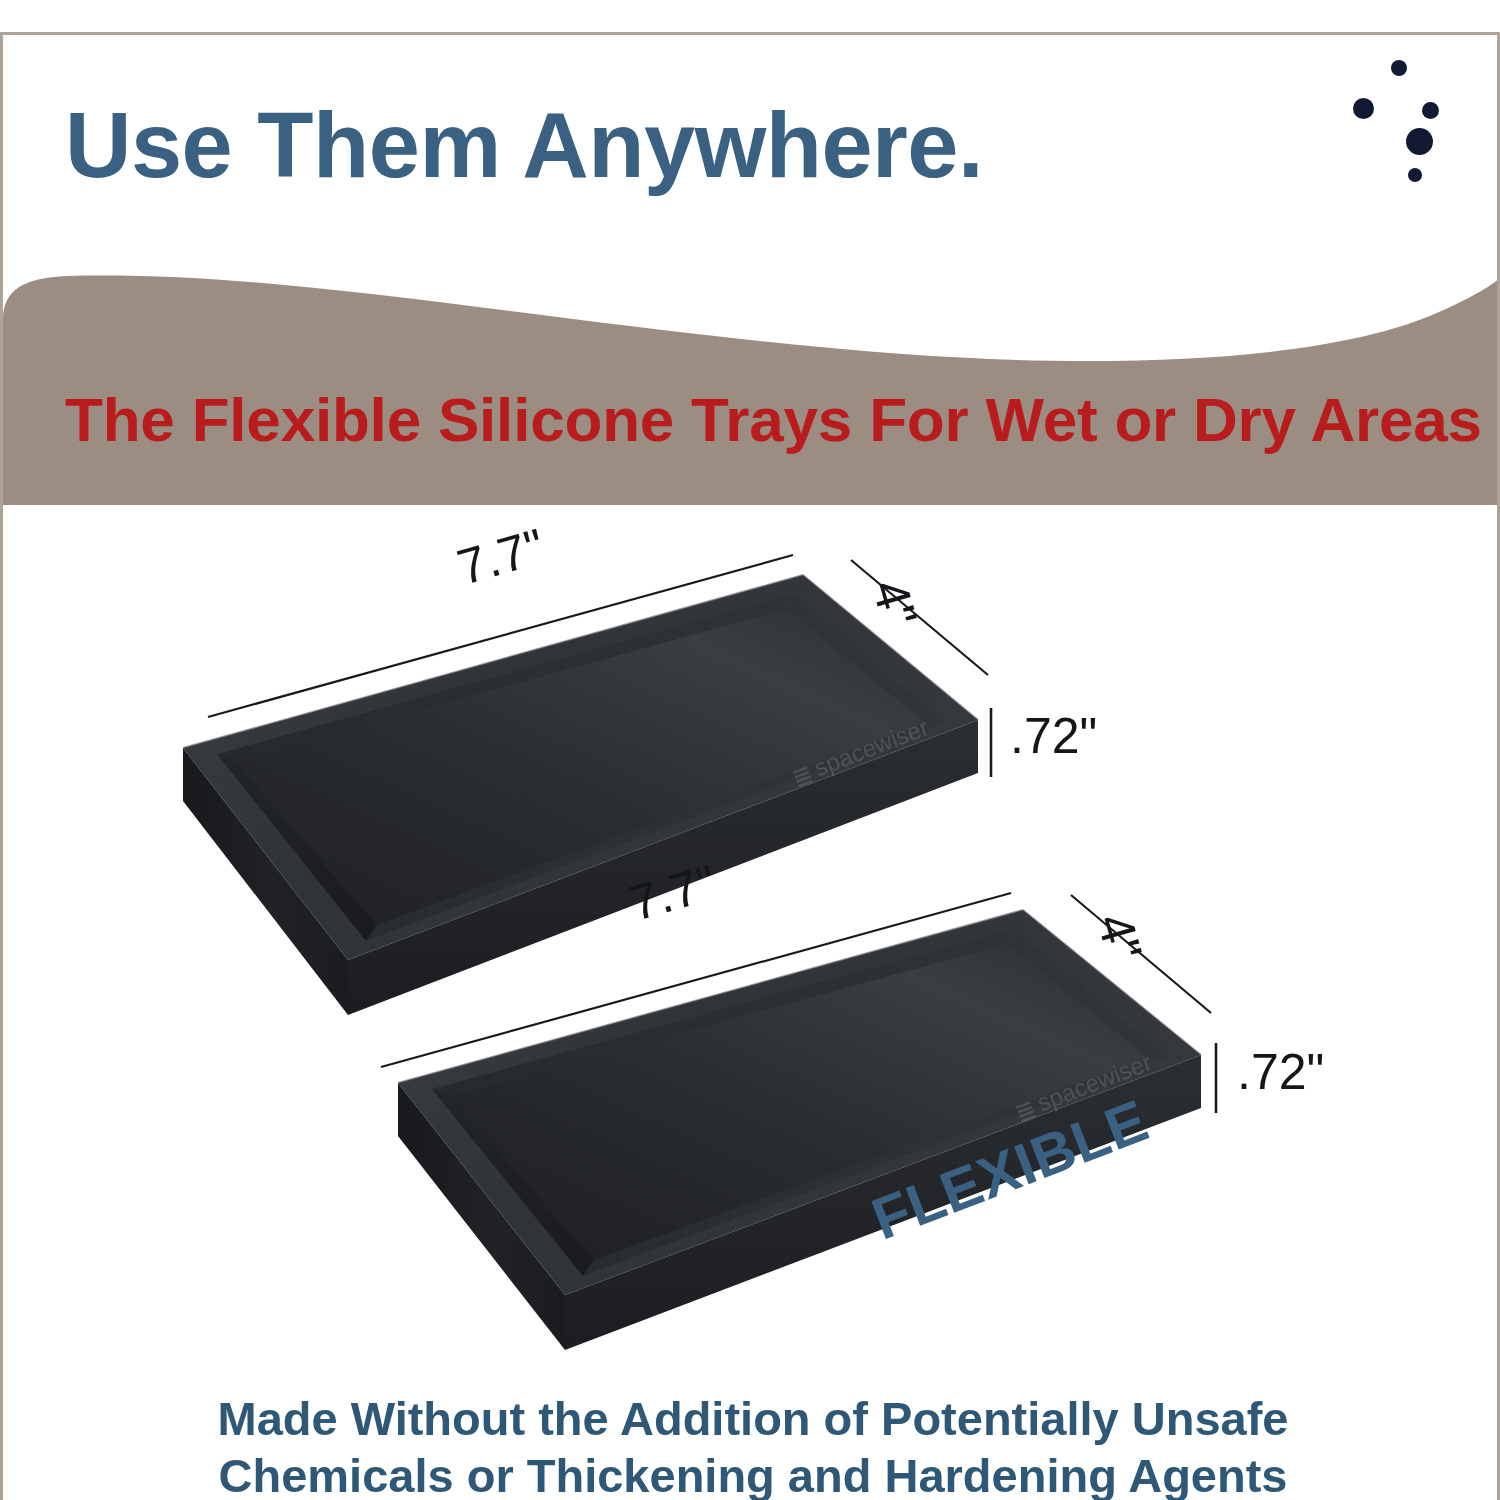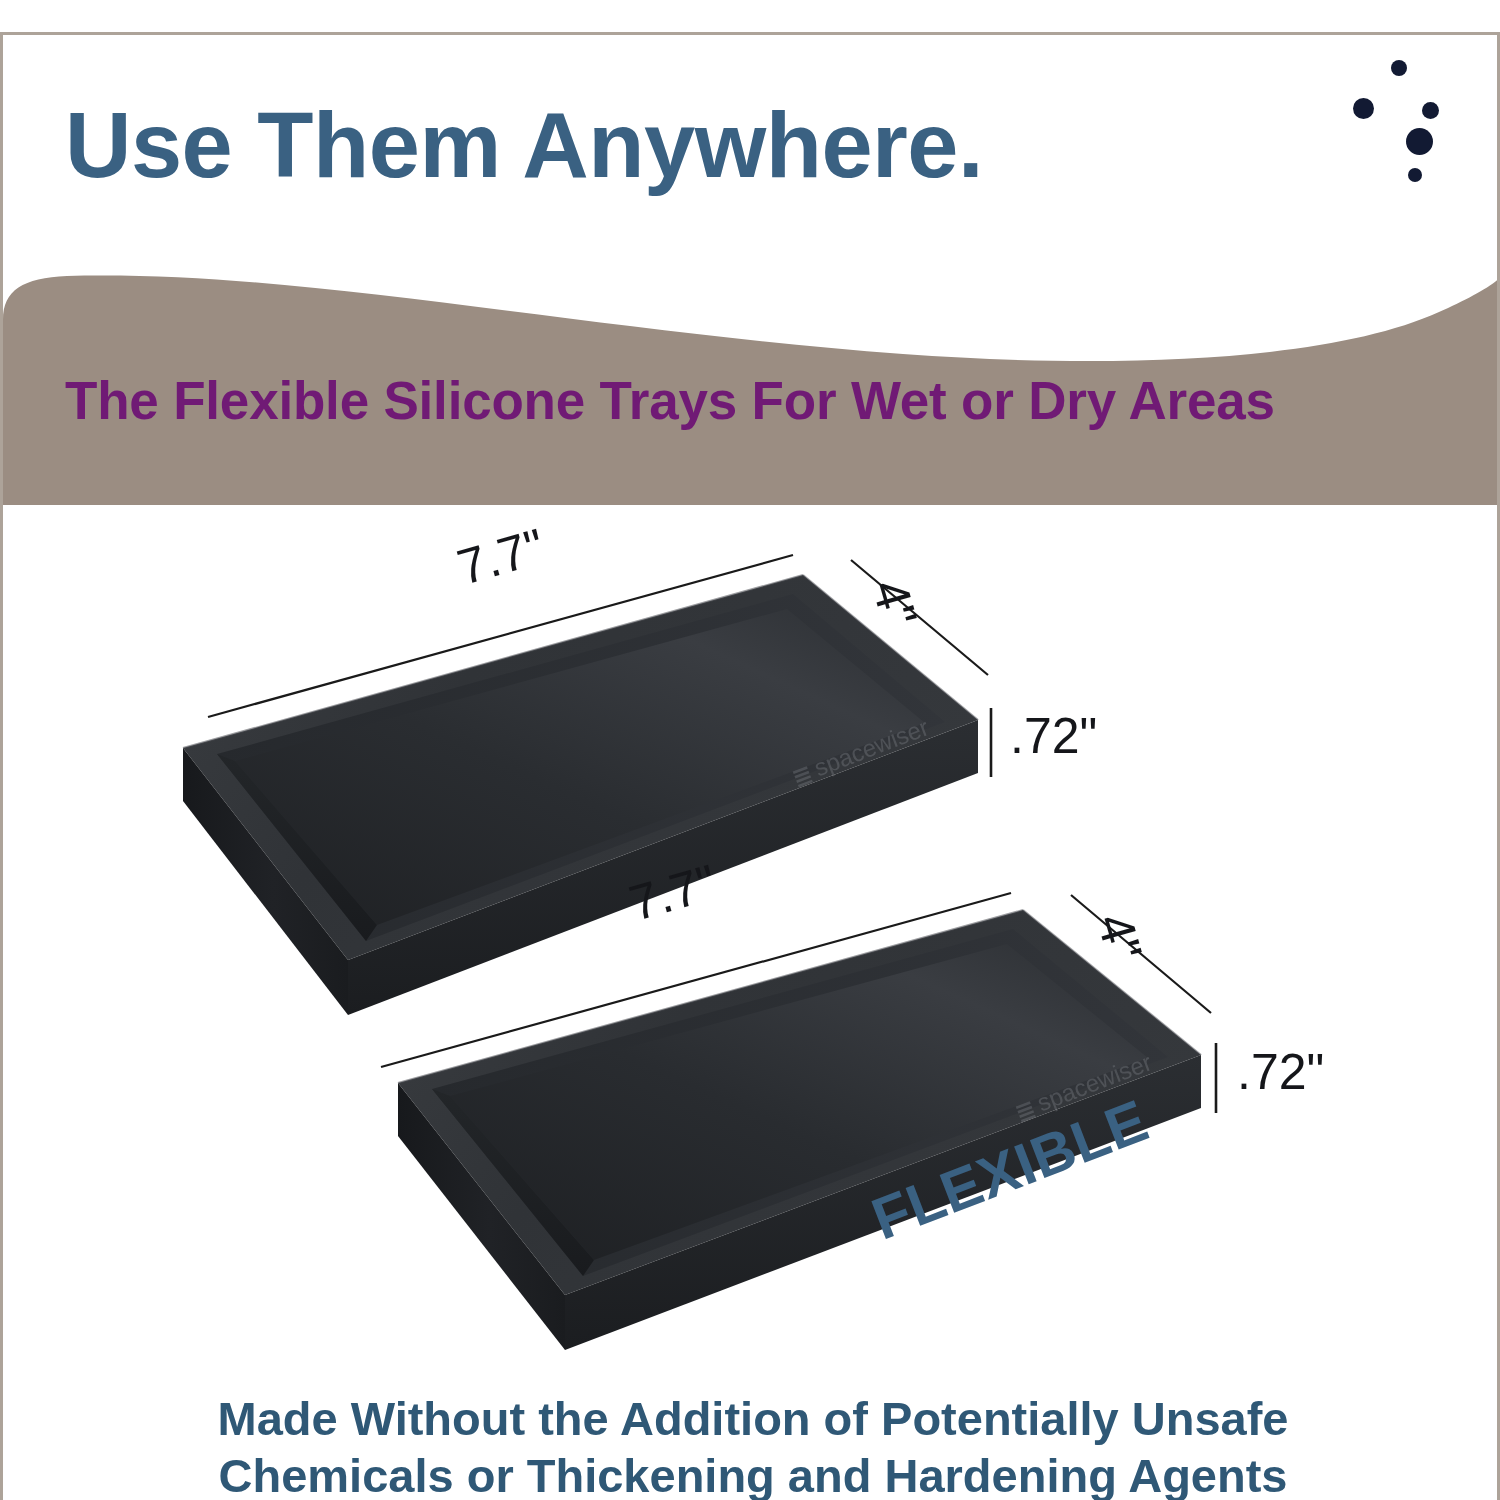--- a/index.html
+++ b/index.html
@@ -65,24 +65,24 @@
   }
   #banner-shape {
     position: absolute;
     left: 0; top: 0;
     width: 1500px;
     height: 255px;
   }
   #banner-text {
     position: absolute;
     left: 62px;
-    top: 120px;
-    font-size: 53px;
-    font-weight: bold;
-    color: #701a75;
+    top: 134px;
+    font-size: 62px;
+    font-weight: bold;
+    color: #b91c1c;
     white-space: nowrap;
     letter-spacing: -0.2px;
     font-family: "Liberation Sans", sans-serif;
   }
 
   
   #stage {
     position: absolute;
     left: 0;
     top: 470px;

